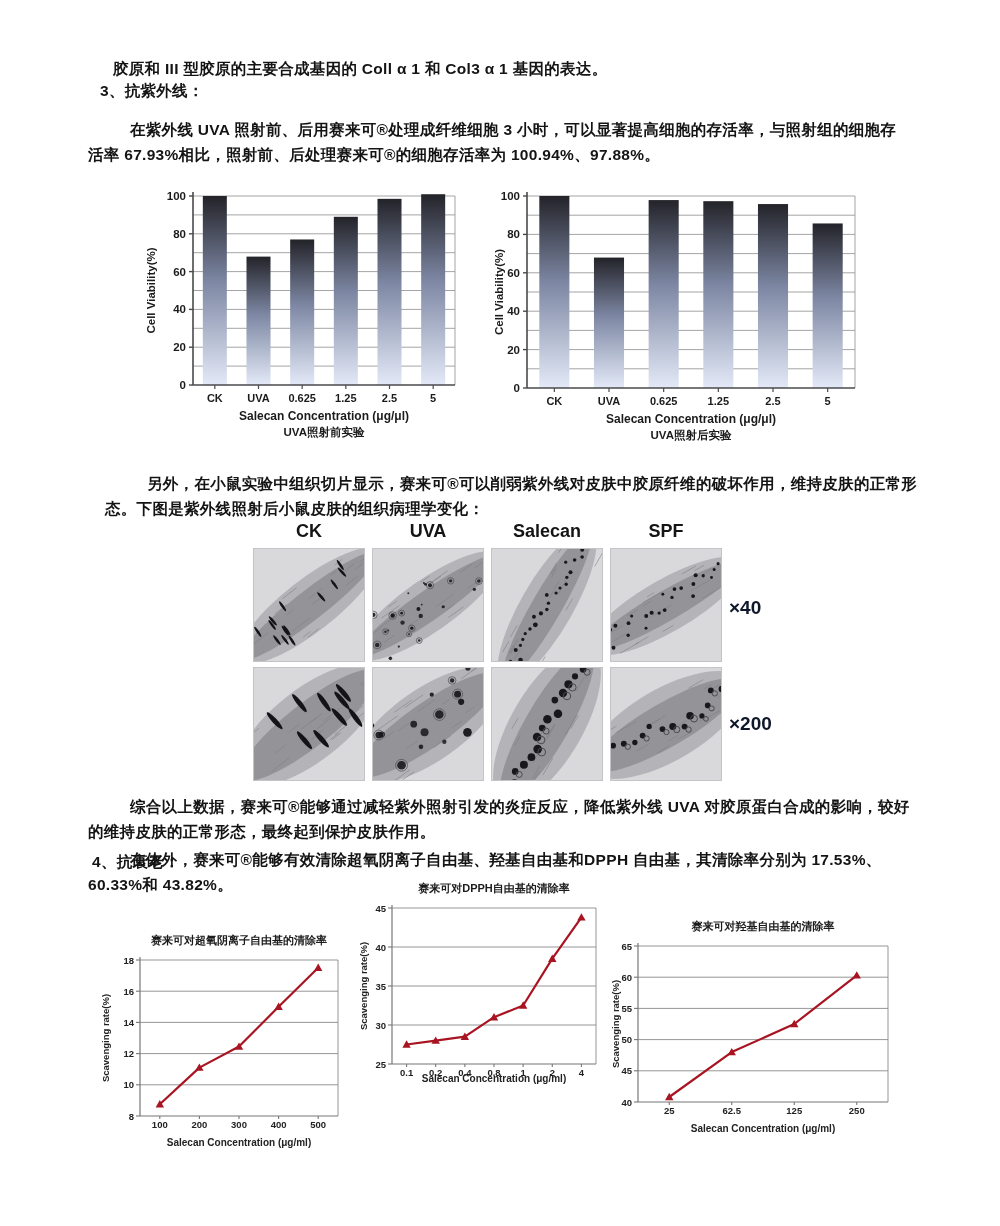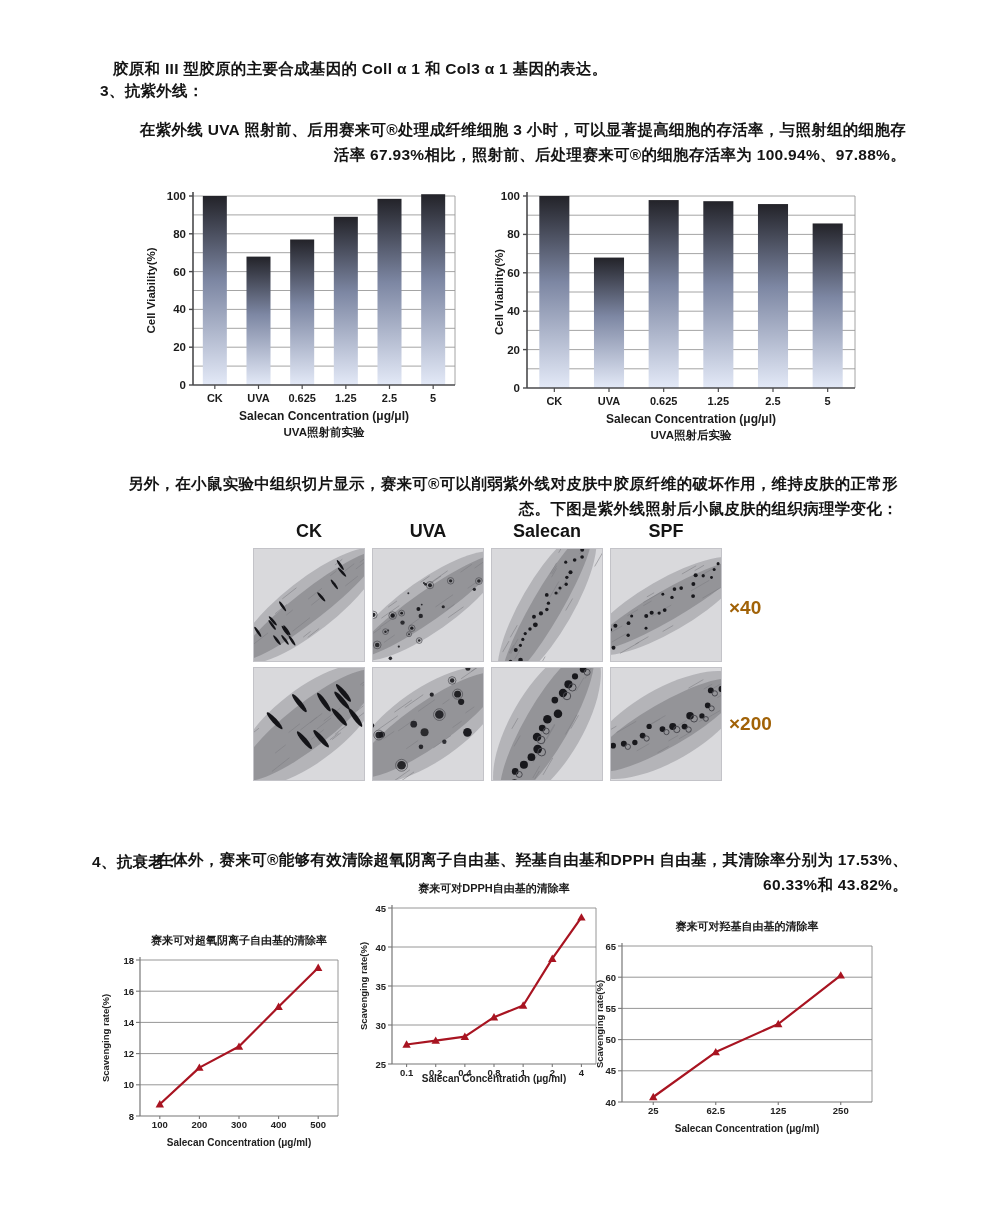--- a/index.html
+++ b/index.html
@@ -4,36 +4,36 @@
 <style>
   html,body{margin:0;padding:0;background:#ffffff;}
   .page{
     position:relative;width:1000px;height:1226px;background:#ffffff;
     font-family:"Liberation Sans","DejaVu Sans",sans-serif;color:#111;overflow:hidden;padding-left:42px;
   }
   .para{
     position:absolute;font-size:15.5px;line-height:25px;font-weight:600;
     letter-spacing:0.3px;color:#141414;
   }
-  .indent{text-indent:42px;text-align:right;}
+  .indent{text-indent:42px;}
   .heading{font-weight:700;}
   .chart-fig{position:absolute;}
   .chart-fig svg{display:block;}
   .micro-block{position:absolute;left:253px;top:521px;}
   .micro-grid{
     display:grid;grid-template-columns:repeat(4,112px);grid-auto-rows:auto;
     column-gap:7px;row-gap:5px;
   }
   .micro-head{
     font-size:18px;font-weight:700;text-align:center;height:22px;line-height:20px;color:#141414;
   }
   .micro-cell{width:112px;height:114px;}
   .micro-cell svg{display:block;}
   .mag-label{
-    position:absolute;font-size:19px;font-weight:700;color:#a16207;left:476px;white-space:nowrap;
+    position:absolute;font-size:19px;font-weight:700;color:#0f172a;left:476px;white-space:nowrap;
   }
   .mag-40{top:76px;}
   .mag-100{top:192px;}
 </style>
 </head>
 <body>
 
 <div class="page">
 
   <p class="para" style="left:113px;top:40px;width:800px;">胶原和 III 型胶原的主要合成基因的 Coll α 1 和 Col3 α 1 基因的表达。</p>
@@ -151,21 +151,21 @@
         <line x1="283" y1="206" x2="283" y2="210" stroke="#4a4a4c" stroke-width="1.2"></line>
         <text x="283" y="223" text-anchor="middle" font-size="11" font-weight="700" fill="#1b1b1b">2.5</text>
         <line x1="337.66666666666663" y1="206" x2="337.66666666666663" y2="210" stroke="#4a4a4c" stroke-width="1.2"></line>
         <text x="337.66666666666663" y="223" text-anchor="middle" font-size="11" font-weight="700" fill="#1b1b1b">5</text>
         <text x="13" y="110" text-anchor="middle" font-size="11.5" font-weight="700" fill="#1b1b1b" transform="rotate(-90 13 110)">Cell Viability(%)</text>
         <text x="201" y="241" text-anchor="middle" font-size="12" font-weight="700" fill="#1b1b1b">Salecan Concentration (μg/μl)</text>
         <text x="201" y="257" text-anchor="middle" font-size="11.5" font-weight="700" fill="#1b1b1b">UVA照射后实验</text>
       </svg>
   </div>
 
-  <p class="para indent" style="left:76px;top:455px;width:822px;">另外，在小鼠实验中组织切片显示，赛来可®可以削弱紫外线对皮肤中胶原纤维的破坏作用，维持皮肤的正常形态。下图是紫外线照射后小鼠皮肤的组织病理学变化：</p>
+  <p class="para indent" style="left:105px;top:455px;width:822px;">另外，在小鼠实验中组织切片显示，赛来可®可以削弱紫外线对皮肤中胶原纤维的破坏作用，维持皮肤的正常形态。下图是紫外线照射后小鼠皮肤的组织病理学变化：</p>
 
   <div class="micro-block">
     <div class="micro-grid">
       <div class="micro-head">CK</div>
       <div class="micro-head">UVA</div>
       <div class="micro-head">Salecan</div>
       <div class="micro-head">SPF</div>
 
       <div class="micro-cell">
           <svg class="micro" width="112" height="114">
@@ -529,20 +529,21 @@
             <circle cx="111.73892238041046" cy="21.942645522008952" r="3.1897994818985462" fill="#18181c"></circle>
             <circle cx="115.73892238041046" cy="24.942645522008952" r="2.8708195337086915" fill="none" stroke="#4a4a50" stroke-width="1"></circle>
             <rect x="0.5" y="0.5" width="111" height="113" fill="none" stroke="#c3c3c8" stroke-width="1"></rect>
           </svg>
         </div>
     </div>
     <div class="mag-label mag-40">×40</div>
     <div class="mag-label mag-100">×200</div>
   </div>
 
+  <p class="para indent" style="left:88px;top:778px;width:822px;">综合以上数据，赛来可®能够通过减轻紫外照射引发的炎症反应，降低紫外线 UVA 对胶原蛋白合成的影响，较好的维持皮肤的正常形态，最终起到保护皮肤作用。</p>
 
   <p class="para heading" style="left:92px;top:833px;text-align:center;">4、抗衰老：</p>
 
   <p class="para indent" style="left:88px;top:831px;width:820px;">在体外，赛来可®能够有效清除超氧阴离子自由基、羟基自由基和DPPH 自由基，其清除率分别为 17.53%、60.33%和 43.82%。</p>
 
   <div class="chart-fig" style="left:98px;top:927px;">
     <svg id="chart-superoxide" width="256" height="226">
         <text x="141" y="17" text-anchor="middle" font-size="11" font-weight="700" fill="#1b1b1b">赛来可对超氧阴离子自由基的清除率</text>
         <line x1="42" y1="157.8" x2="240" y2="157.8" stroke="#8a8a8a" stroke-width="0.9"></line>
         <line x1="42" y1="126.6" x2="240" y2="126.6" stroke="#8a8a8a" stroke-width="0.9"></line>
@@ -623,21 +624,21 @@
         <path d="M 79.71428571428572 161.4 L 83.91428571428573 168.79999999999998 L 75.51428571428572 168.79999999999998 Z" fill="#a81421"></path>
         <path d="M 108.85714285714286 157.5 L 113.05714285714286 164.89999999999998 L 104.65714285714286 164.89999999999998 Z" fill="#a81421"></path>
         <path d="M 138 138 L 142.2 145.39999999999998 L 133.8 145.39999999999998 Z" fill="#a81421"></path>
         <path d="M 167.14285714285714 126.3 L 171.34285714285713 133.7 L 162.94285714285715 133.7 Z" fill="#a81421"></path>
         <path d="M 196.28571428571428 79.49999999999999 L 200.48571428571427 86.89999999999999 L 192.0857142857143 86.89999999999999 Z" fill="#a81421"></path>
         <path d="M 225.42857142857142 38.160000000000025 L 229.6285714285714 45.56000000000003 L 221.22857142857143 45.56000000000003 Z" fill="#a81421"></path>
         <text x="11" y="111" text-anchor="middle" font-size="9.5" font-weight="700" fill="#222" transform="rotate(-90 11 111)">Scavenging rate(%)</text>
         <text x="138" y="207" text-anchor="middle" font-size="10" font-weight="700" fill="#222">Salecan Concentration (μg/ml)</text>
       </svg>
   </div>
-  <div class="chart-fig" style="left:592px;top:913px;">
+  <div class="chart-fig" style="left:608px;top:913px;">
     <svg id="chart-hydroxyl" width="300" height="226">
         <text x="155" y="17" text-anchor="middle" font-size="11" font-weight="700" fill="#1b1b1b">赛来可对羟基自由基的清除率</text>
         <line x1="30" y1="157.8" x2="280" y2="157.8" stroke="#8a8a8a" stroke-width="0.9"></line>
         <line x1="30" y1="126.6" x2="280" y2="126.6" stroke="#8a8a8a" stroke-width="0.9"></line>
         <line x1="30" y1="95.4" x2="280" y2="95.4" stroke="#8a8a8a" stroke-width="0.9"></line>
         <line x1="30" y1="64.19999999999999" x2="280" y2="64.19999999999999" stroke="#8a8a8a" stroke-width="0.9"></line>
         <line x1="30" y1="33" x2="280" y2="33" stroke="#8a8a8a" stroke-width="0.9"></line>
         <line x1="280" y1="33" x2="280" y2="189" stroke="#8a8a8a" stroke-width="0.9"></line>
         <line x1="30" y1="30" x2="30" y2="189" stroke="#777" stroke-width="1.2"></line>
         <line x1="30" y1="189" x2="280" y2="189" stroke="#777" stroke-width="1.2"></line>

